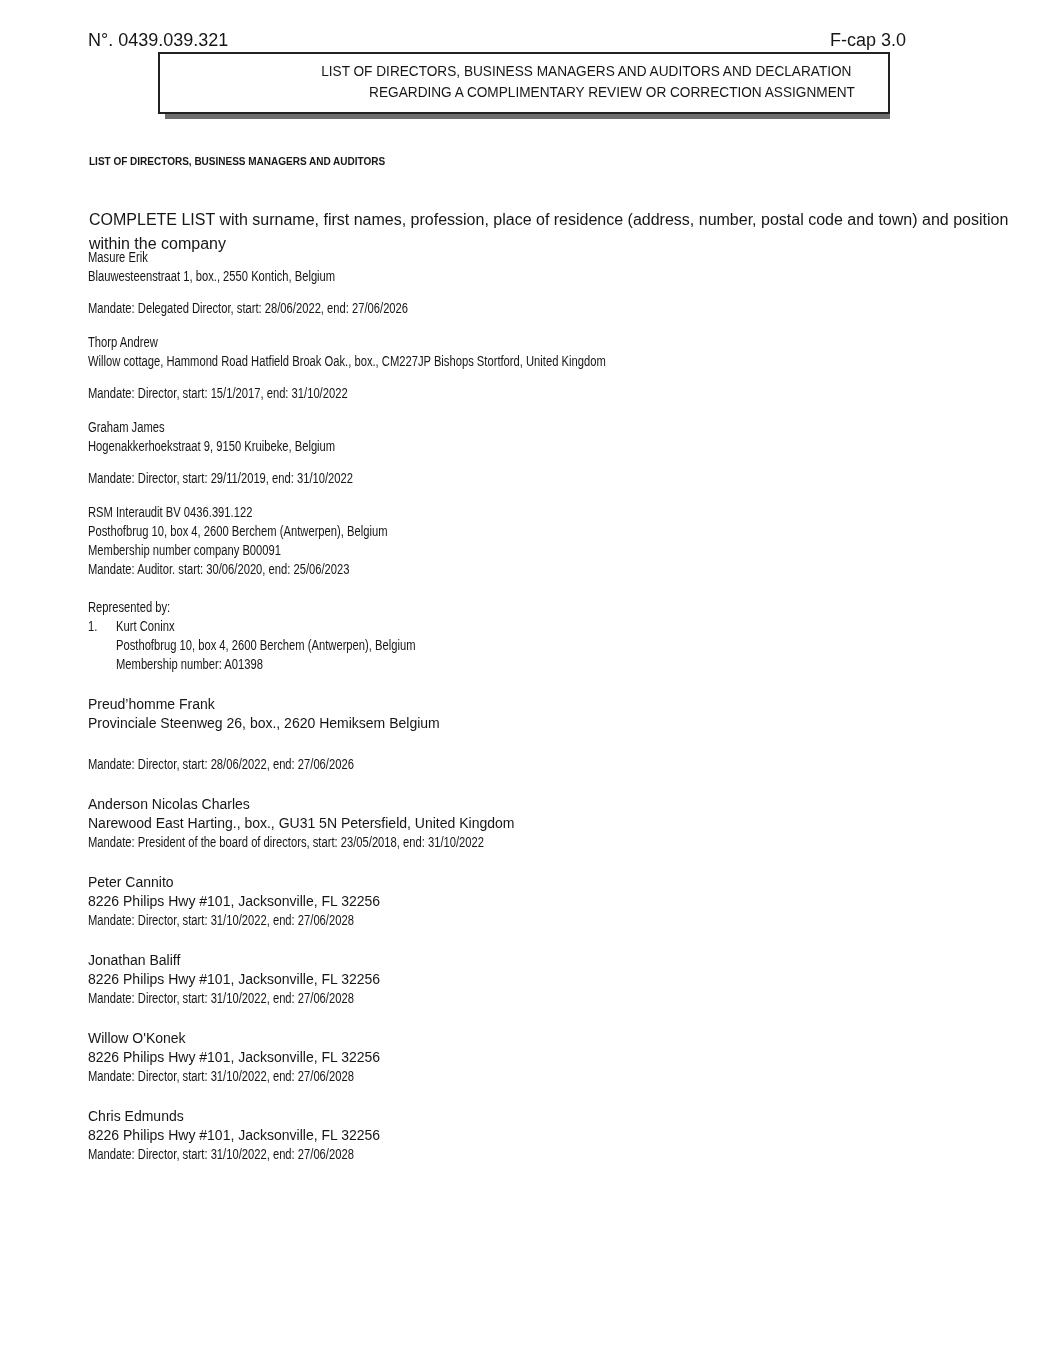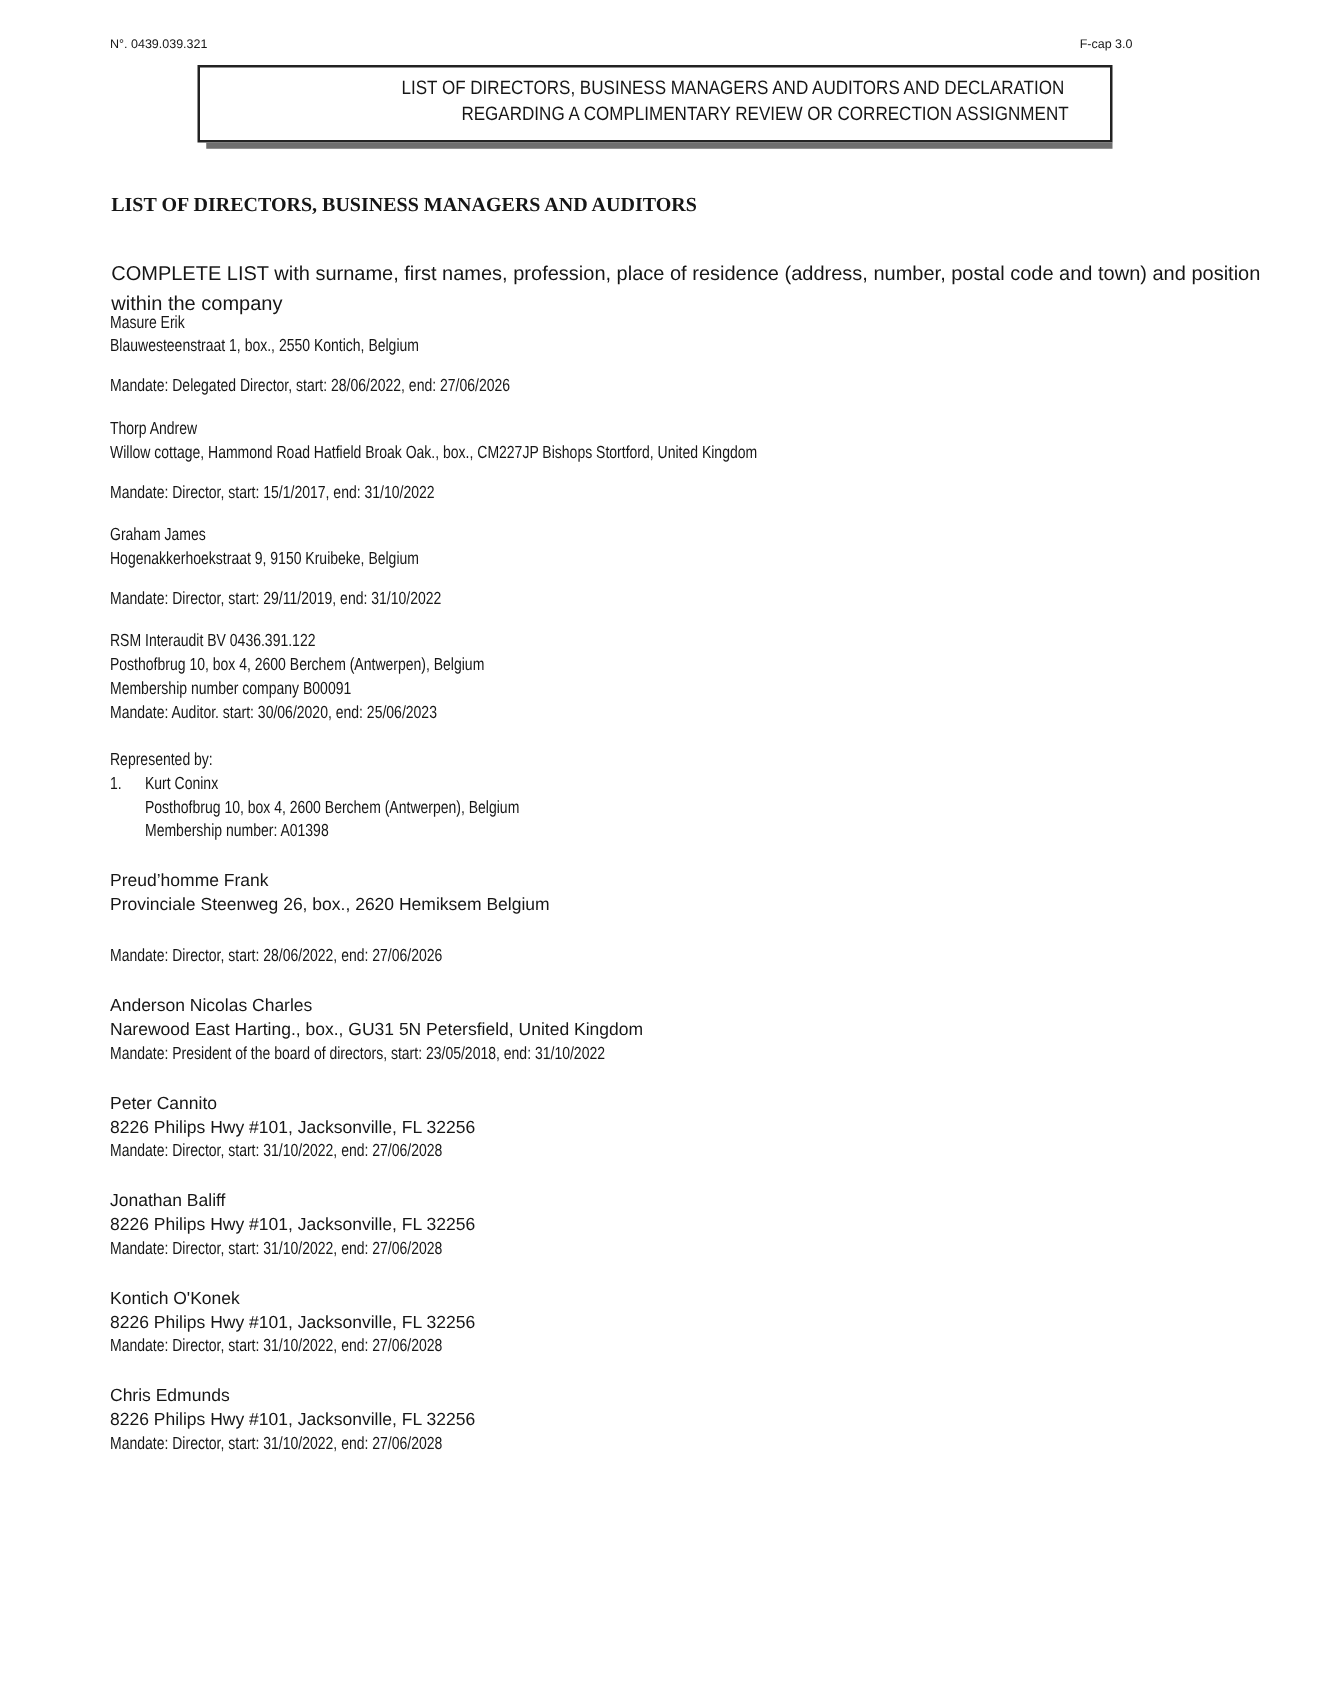--- a/index.html
+++ b/index.html
@@ -15,21 +15,21 @@
   }
 
   
   .doc-header {
     position: absolute;
     left: 88px;
     top: 30px;
     width: 818px;
     display: flex;
     justify-content: space-between;
-    font-size: 10px;
+    font-size: 18px;
     white-space: nowrap;
   }
 
   
   .title-box {
     position: absolute;
     left: 158px;
     top: 52px;
     width: 728px;
     height: 52px;
@@ -49,23 +49,22 @@
     background: #6e6e6e;
   }
   .tb-line { height: 21px; line-height: 21px; font-size: 15.5px; white-space: nowrap; }
   .tb-line .nxc { display: inline-block; transform: scaleX(0.88); transform-origin: 50% 50%; white-space: nowrap; }
 
   .section-heading {
     position: absolute;
     left: 89px;
     top: 156px;
     font-weight: bold;
-    font-size: 16px;
+    font-size: 10px;
     white-space: nowrap;
-    font-family: Liberation Serif, serif;
   }
 
   .intro {
     position: absolute;
     left: 89px;
     top: 208px;
     font-size: 16px;
     line-height: 24px;
     white-space: nowrap;
   }
@@ -151,21 +150,21 @@
         <div class="line"><span>Peter Cannito</span></div>
         <div class="line"><span>8226 Philips Hwy #101, Jacksonville, FL 32256</span></div>
         <div class="line mandate"><span class="nx">Mandate: Director, start: 31/10/2022, end: 27/06/2028</span></div>
       </div>
       <div class="entry regular">
         <div class="line"><span>Jonathan Baliff</span></div>
         <div class="line"><span>8226 Philips Hwy #101, Jacksonville, FL 32256</span></div>
         <div class="line mandate"><span class="nx">Mandate: Director, start: 31/10/2022, end: 27/06/2028</span></div>
       </div>
       <div class="entry regular">
-        <div class="line"><span>Kontich O'Konek</span></div>
+        <div class="line"><span>Willow O'Konek</span></div>
         <div class="line"><span>8226 Philips Hwy #101, Jacksonville, FL 32256</span></div>
         <div class="line mandate"><span class="nx">Mandate: Director, start: 31/10/2022, end: 27/06/2028</span></div>
       </div>
       <div class="entry regular">
         <div class="line"><span>Chris Edmunds</span></div>
         <div class="line"><span>8226 Philips Hwy #101, Jacksonville, FL 32256</span></div>
         <div class="line mandate"><span class="nx">Mandate: Director, start: 31/10/2022, end: 27/06/2028</span></div>
       </div>
     </div>
 

